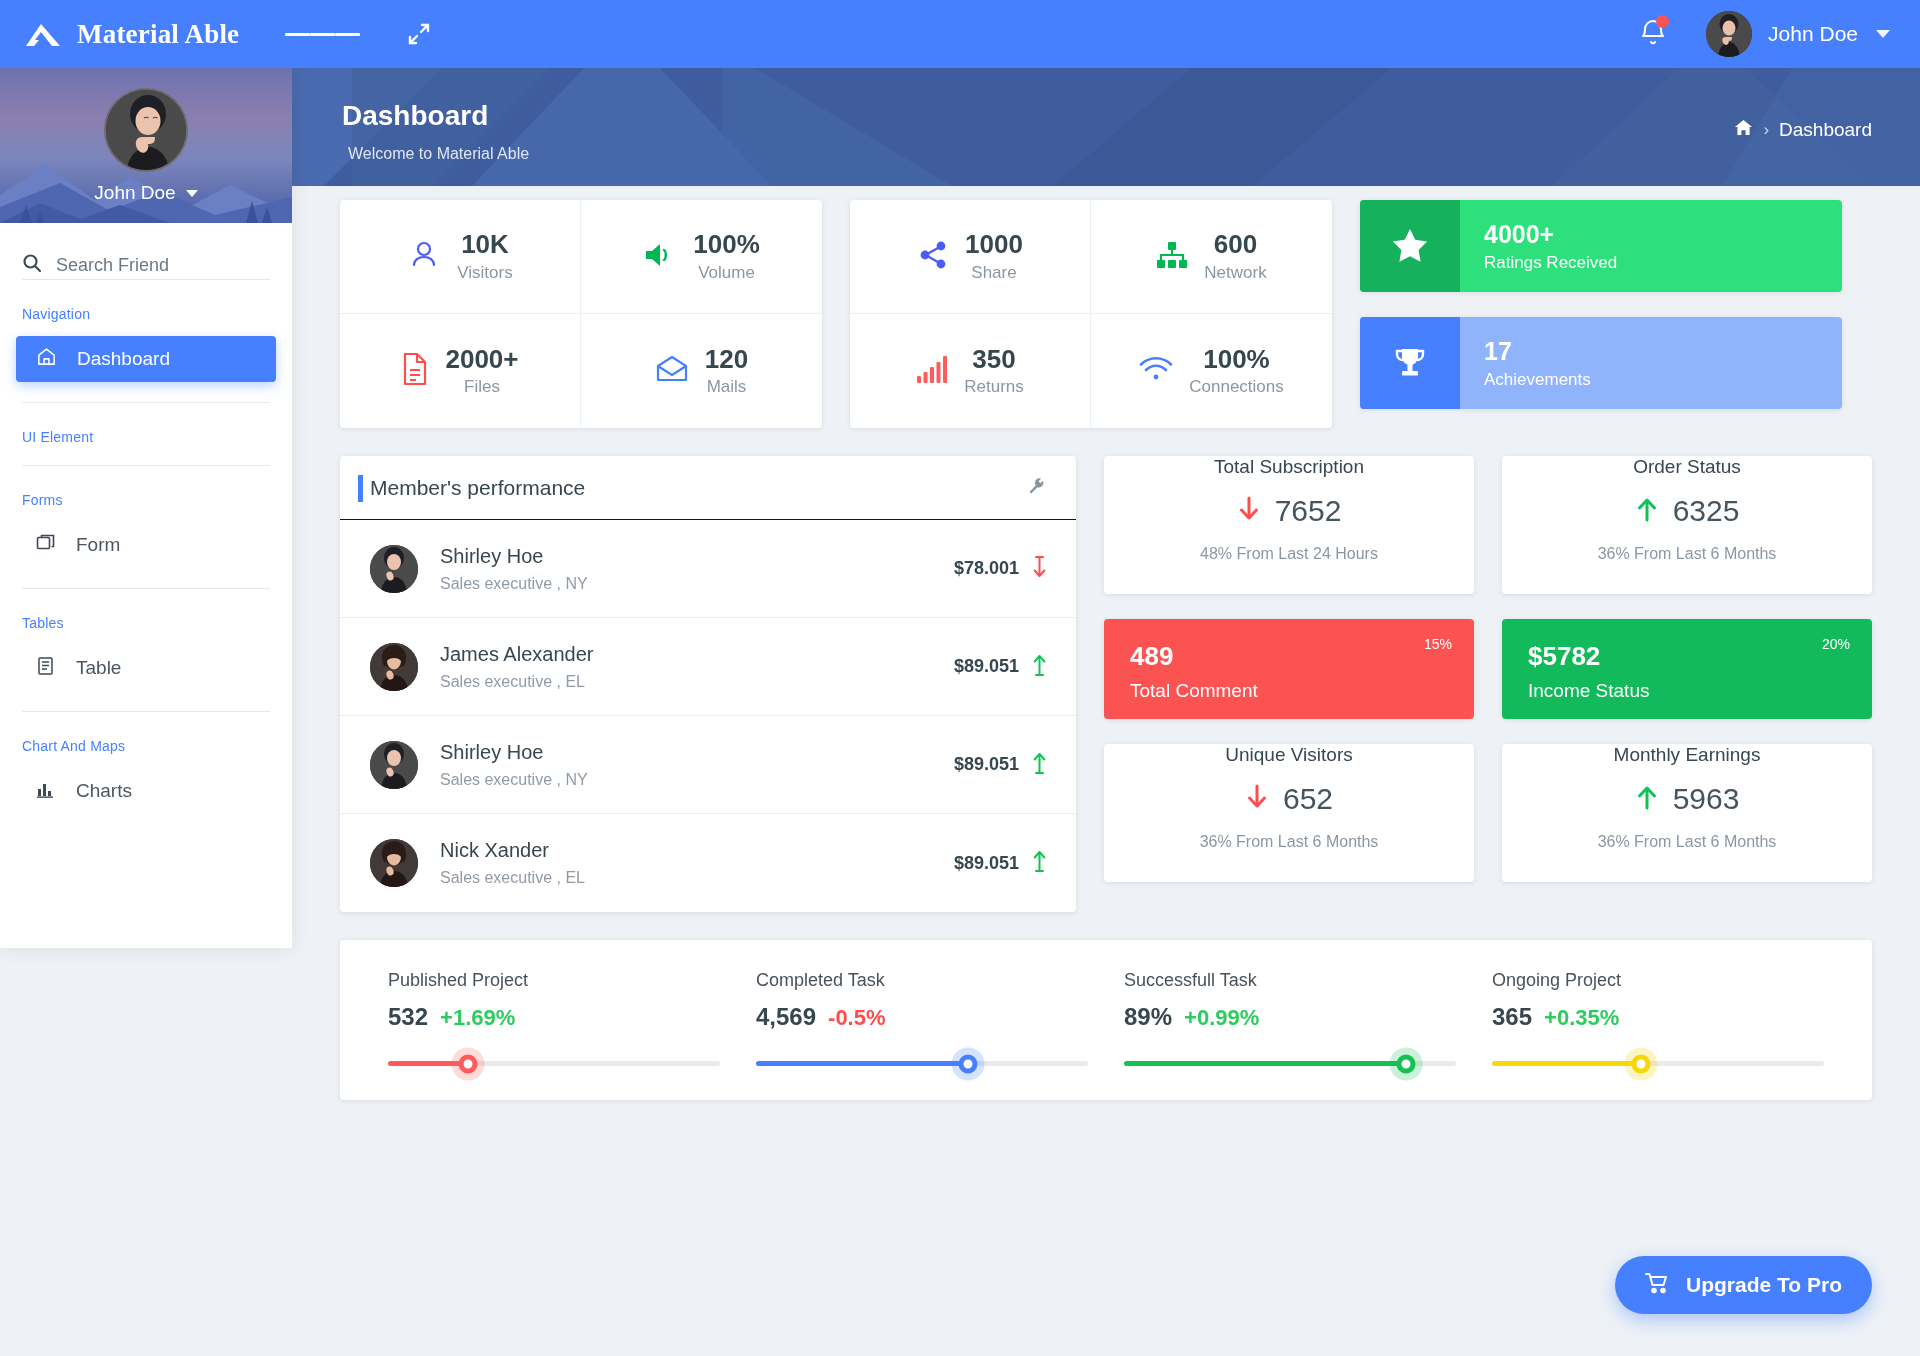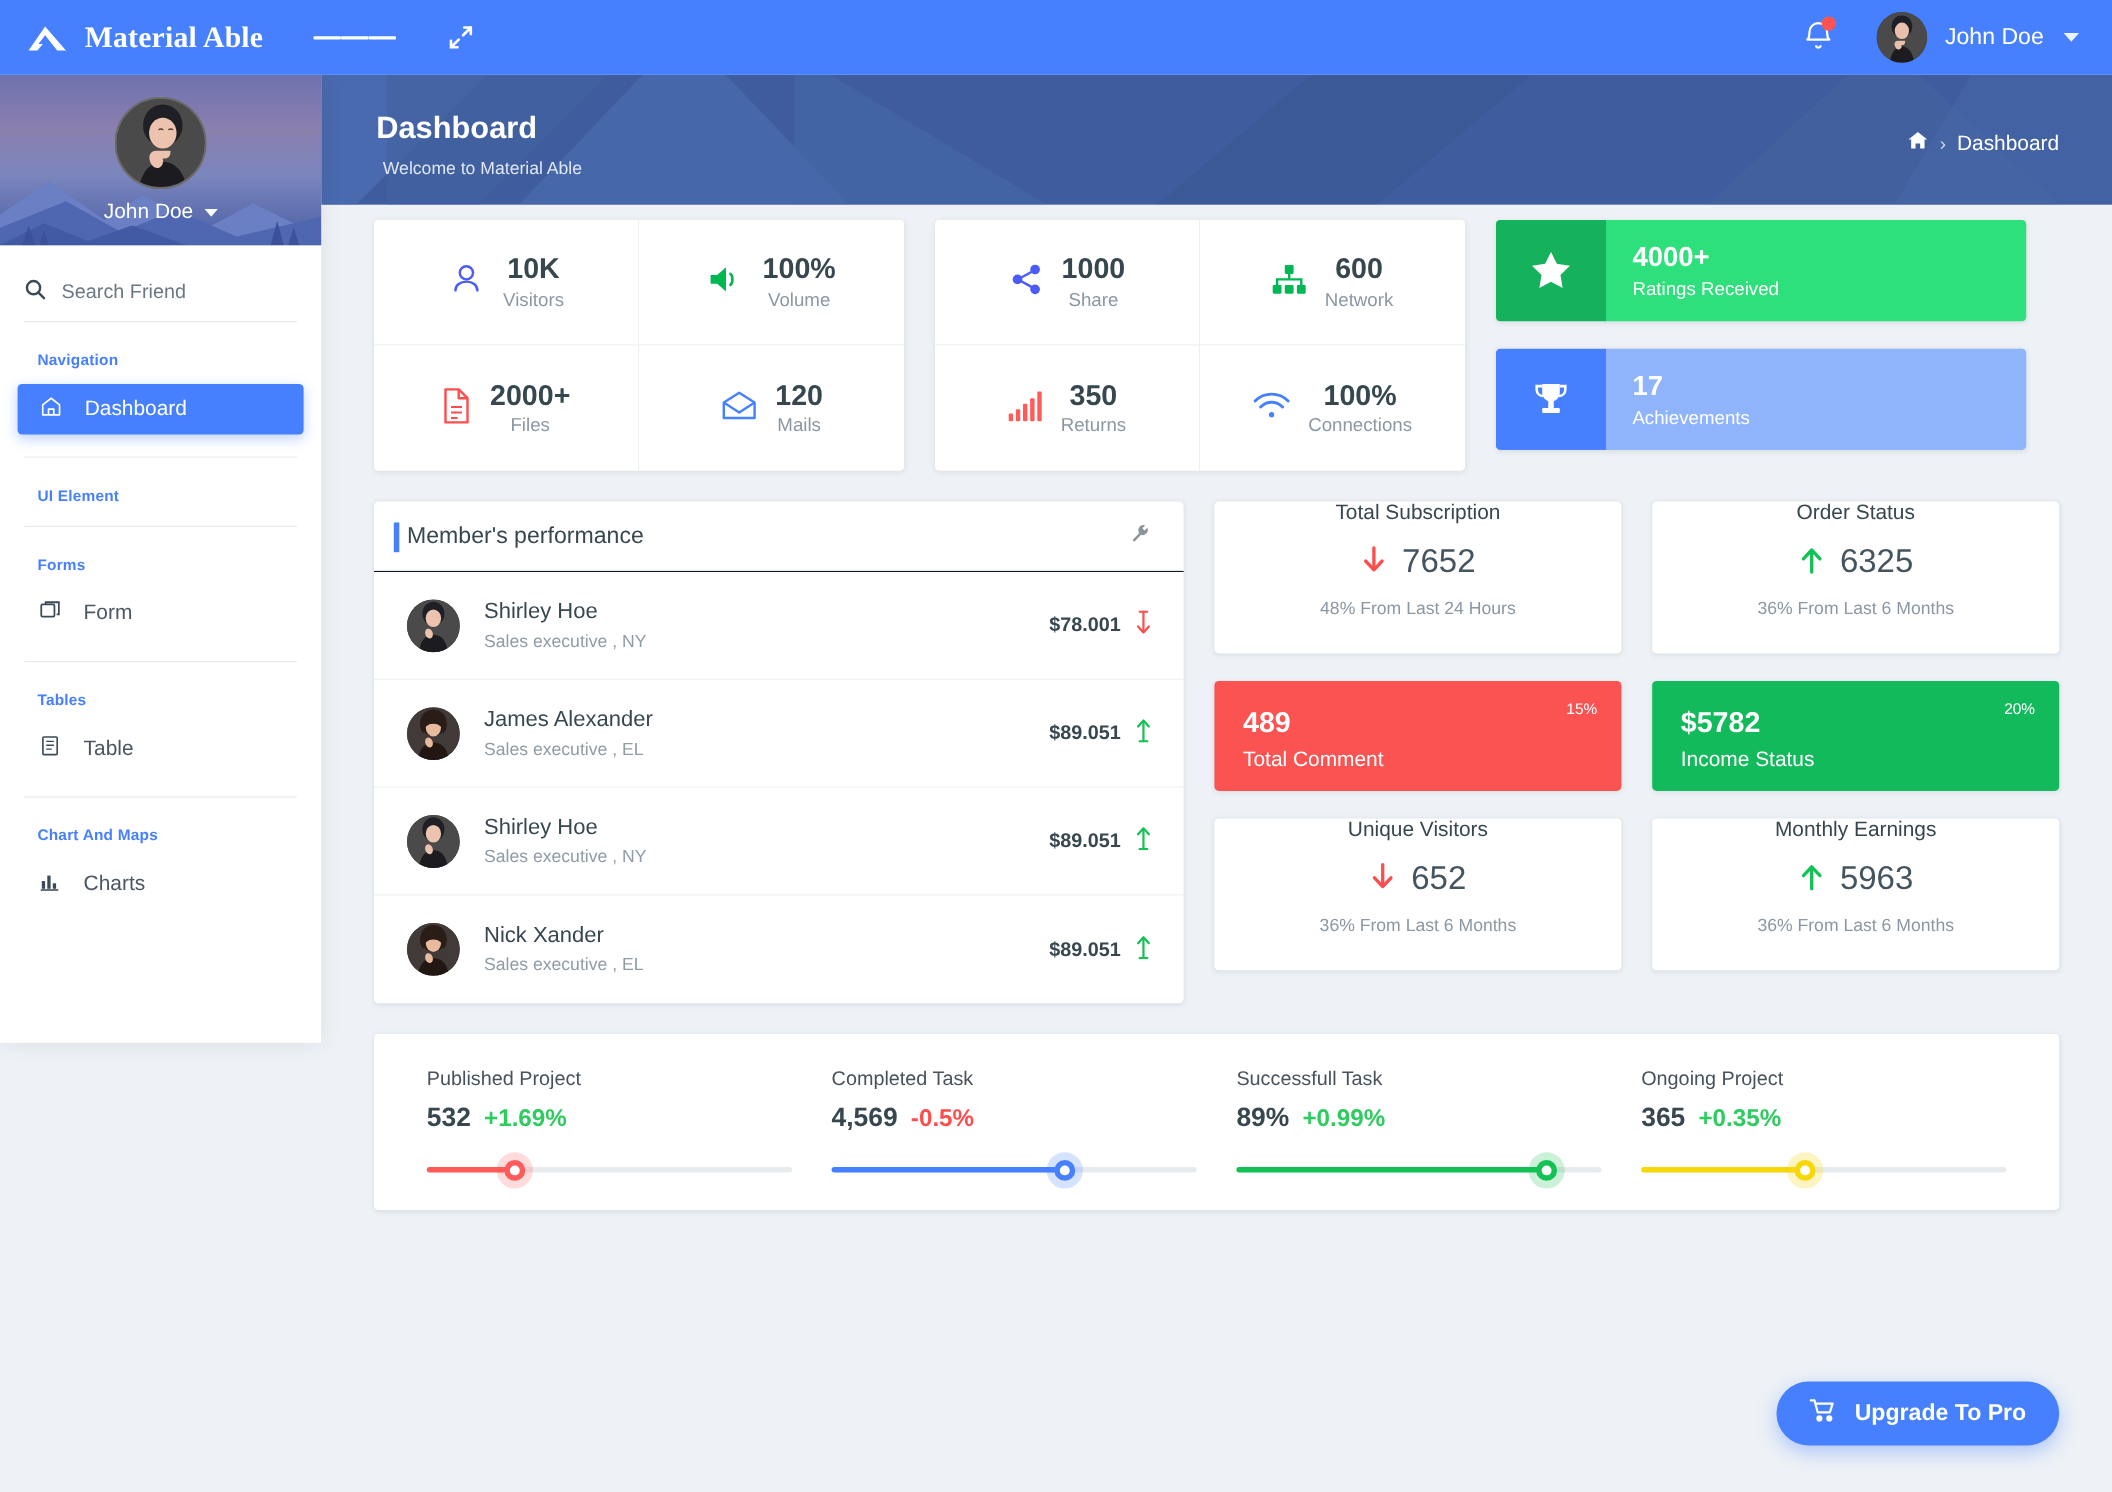--- a/index.html
+++ b/index.html
@@ -68,31 +68,31 @@
     position: relative; z-index: 3; color: #fff; font-size: 19px;
     margin-top: 10px; display: flex; align-items: center;
   }
   .side-user .caret {
     width:0;height:0;margin-left:10px;
     border-left:6px solid transparent;border-right:6px solid transparent;
     border-top:7px solid #fff;
   }
   .search-row {
     display: flex; align-items: center; margin: 30px 22px 4px 22px;
-    padding-bottom: 14px; border-bottom: 1px solid #e4e7ea;
+    padding-bottom: 2px; border-bottom: 1px solid #e4e7ea;
   }
   .search-row .mag { margin-right: 14px; }
   .search-input {
     border: none; outline: none; font-size: 18px; color: #5a6672;
     font-family: "Liberation Sans", sans-serif; background: transparent; width: 180px;
   }
   .search-input::placeholder { color: #6b7884; }
   .nav-cap {
-    color: #4680ff; font-size: 14px; font-weight: 700;
-    margin: 26px 0 0 34px; letter-spacing: .2px;
+    color: #4680ff; font-size: 14px; font-weight: 400;
+    margin: 26px 0 0 22px; letter-spacing: .2px;
   }
   .nav-item {
     display: flex; align-items: center; height: 46px; margin: 14px 16px 0 16px;
     padding: 0 20px; border-radius: 4px; color: #4c5662; font-size: 19px;
     cursor: pointer; position: relative;
   }
   .nav-item .ni-label { margin-left: 20px; }
   .nav-item.active {
     background: #4680ff; color: #fff;
     box-shadow: 0 4px 12px rgba(70,128,255,.35);

